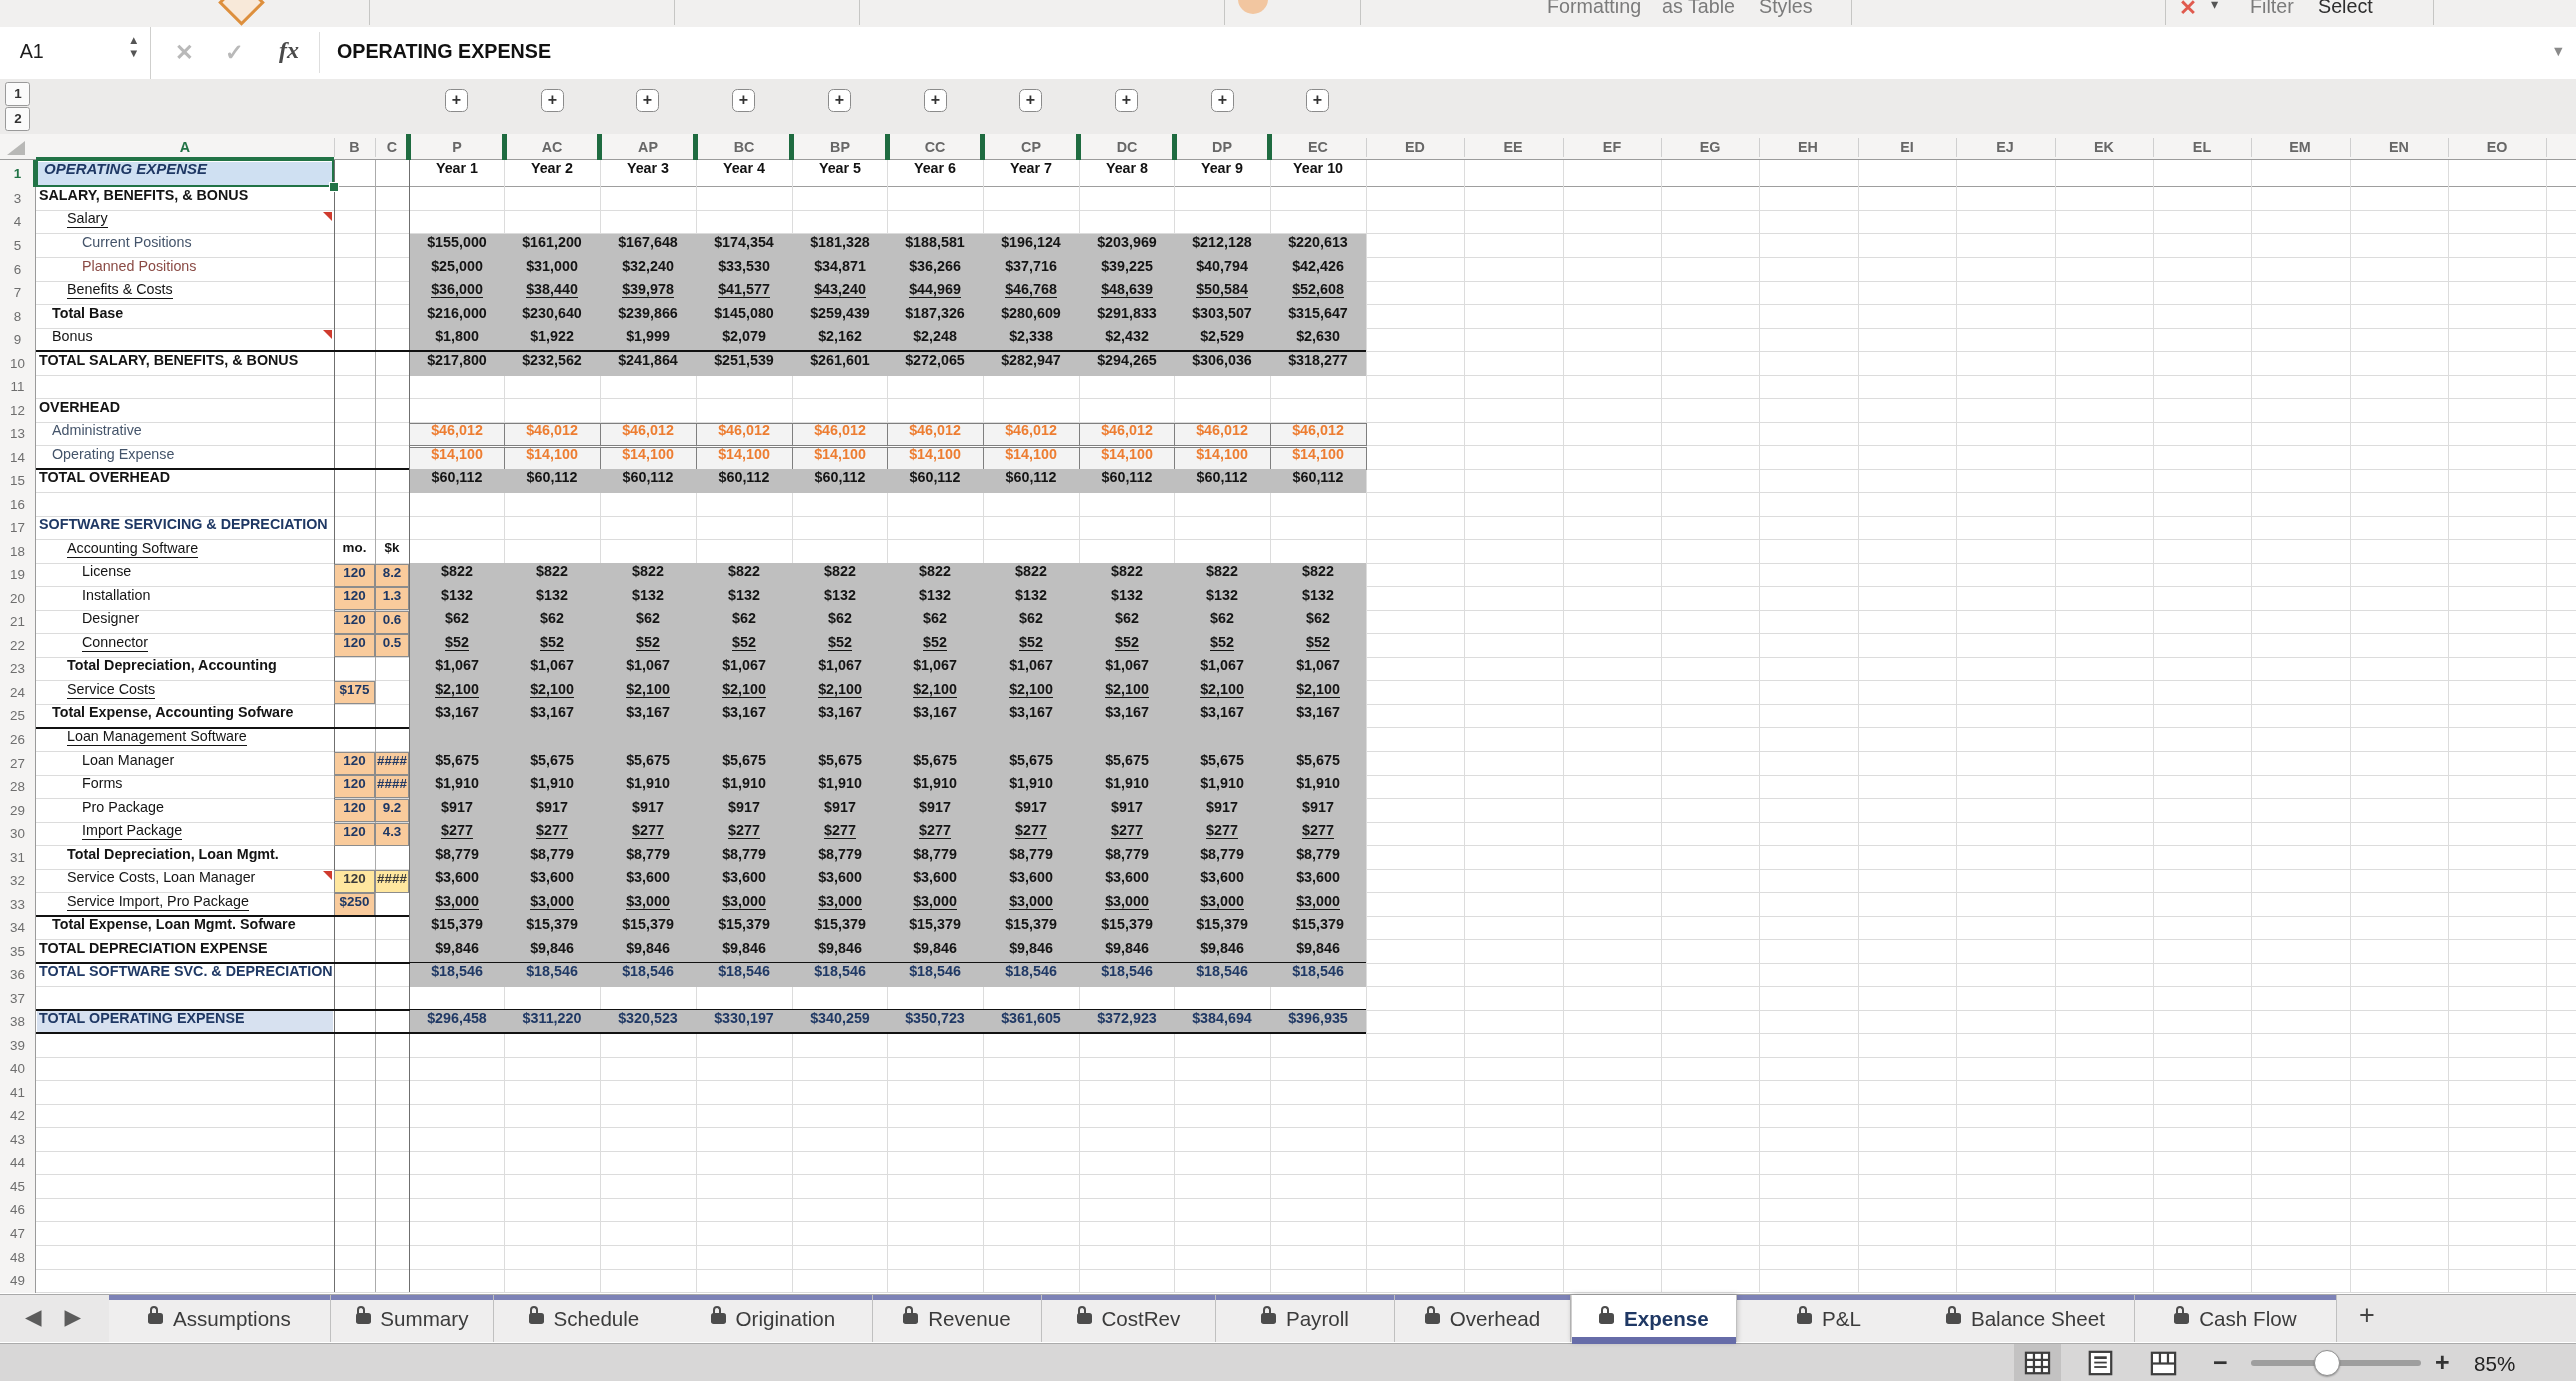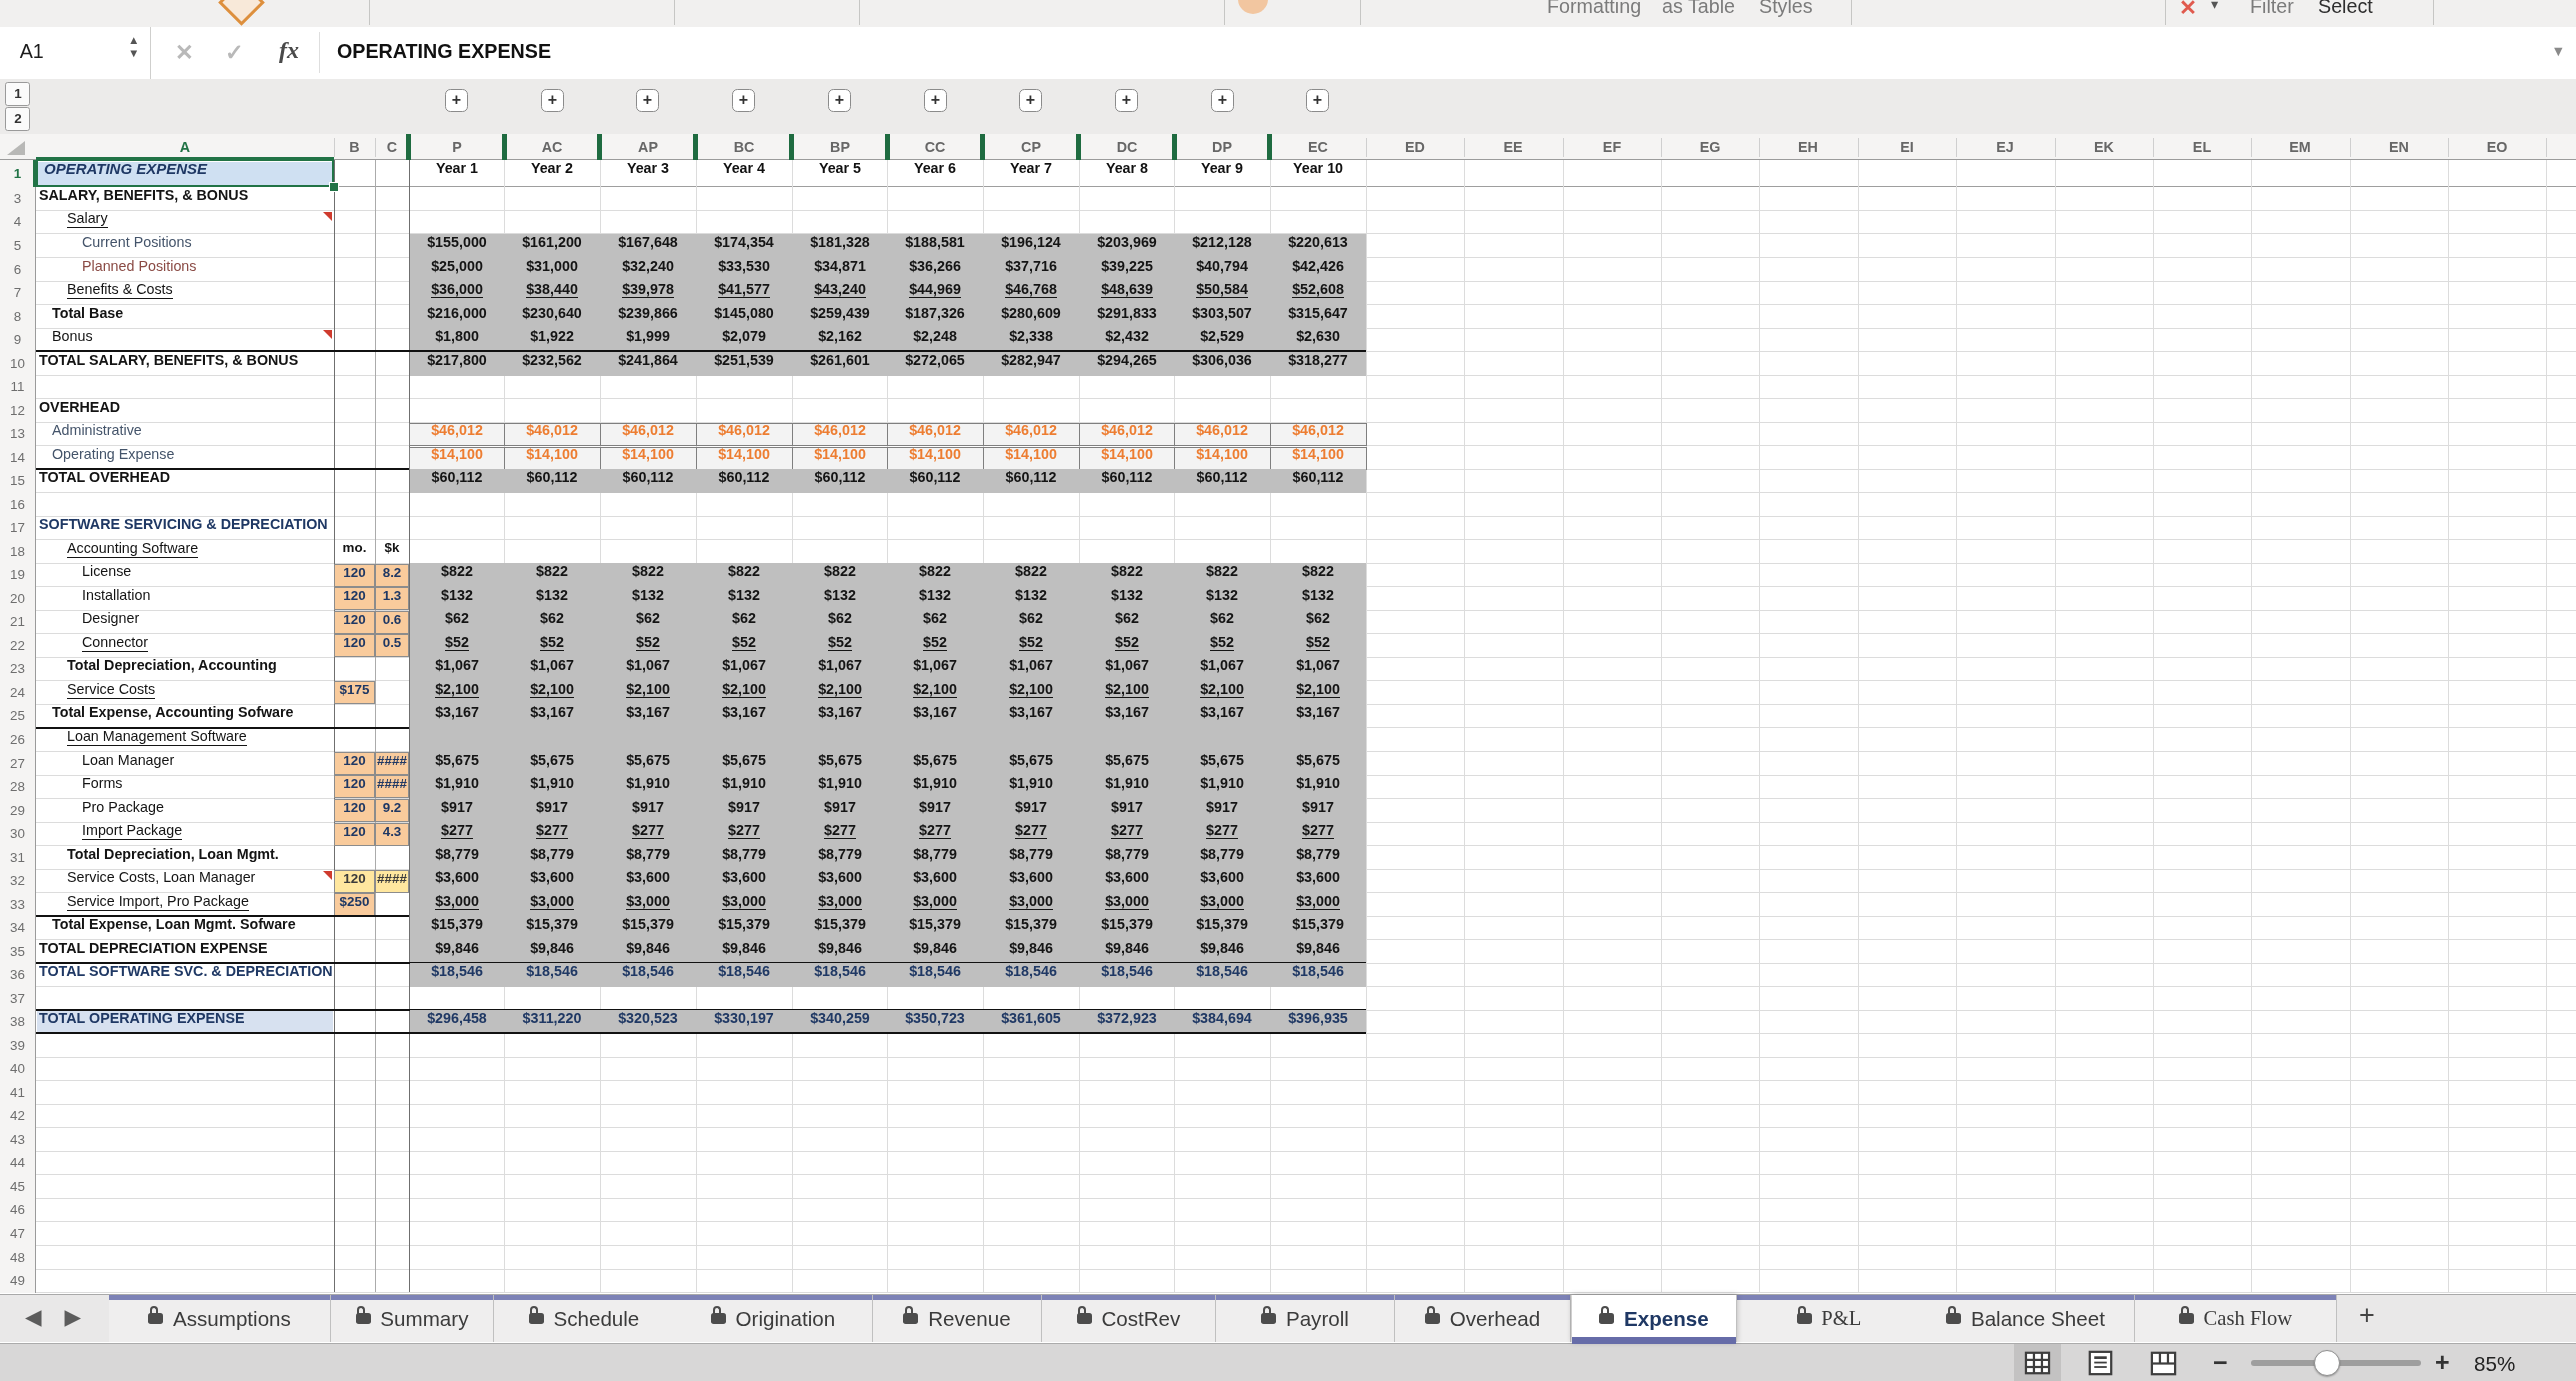--- a/index.html
+++ b/index.html
@@ -710,27 +710,27 @@
         <span>CostRev</span>
       </div><div class="tab" style="left: 1216px; width: 179px;">
         <span class="lock"></span>
         <span>Payroll</span>
       </div><div class="tab" style="left: 1395px; width: 176px;">
         <span class="lock"></span>
         <span>Overhead</span>
       </div><div class="tab active" style="left: 1572px; width: 165px;">
         <span class="lock"></span>
         <span>Expense</span>
-      </div><div class="tab" style="left: 1736px; width: 187px; font-family: Liberation Serif, serif;">
+      </div><div class="tab" style="left: 1736px; width: 187px;">
         <span class="lock"></span>
         <span>P&amp;L</span>
       </div><div class="tab" style="left: 1917px; width: 218px;">
         <span class="lock"></span>
         <span>Balance Sheet</span>
-      </div><div class="tab" style="left: 2135px; width: 202px; font-family: Liberation Serif, serif;">
+      </div><div class="tab" style="left: 2135px; width: 202px;">
         <span class="lock"></span>
         <span>Cash Flow</span>
       </div></div>
 
   <div class="sbar">
     <div class="viewbtn active" style="left:2014px">
       <svg width="27" height="24" viewBox="0 0 30 27">
         <rect x="2" y="2" width="26" height="23" fill="#ffffff" stroke="#3e3e3e" stroke-width="2.5"></rect>
         <line x1="11" y1="2" x2="11" y2="25" stroke="#3e3e3e" stroke-width="2.5"></line>
         <line x1="20" y1="2" x2="20" y2="25" stroke="#3e3e3e" stroke-width="2.5"></line>

